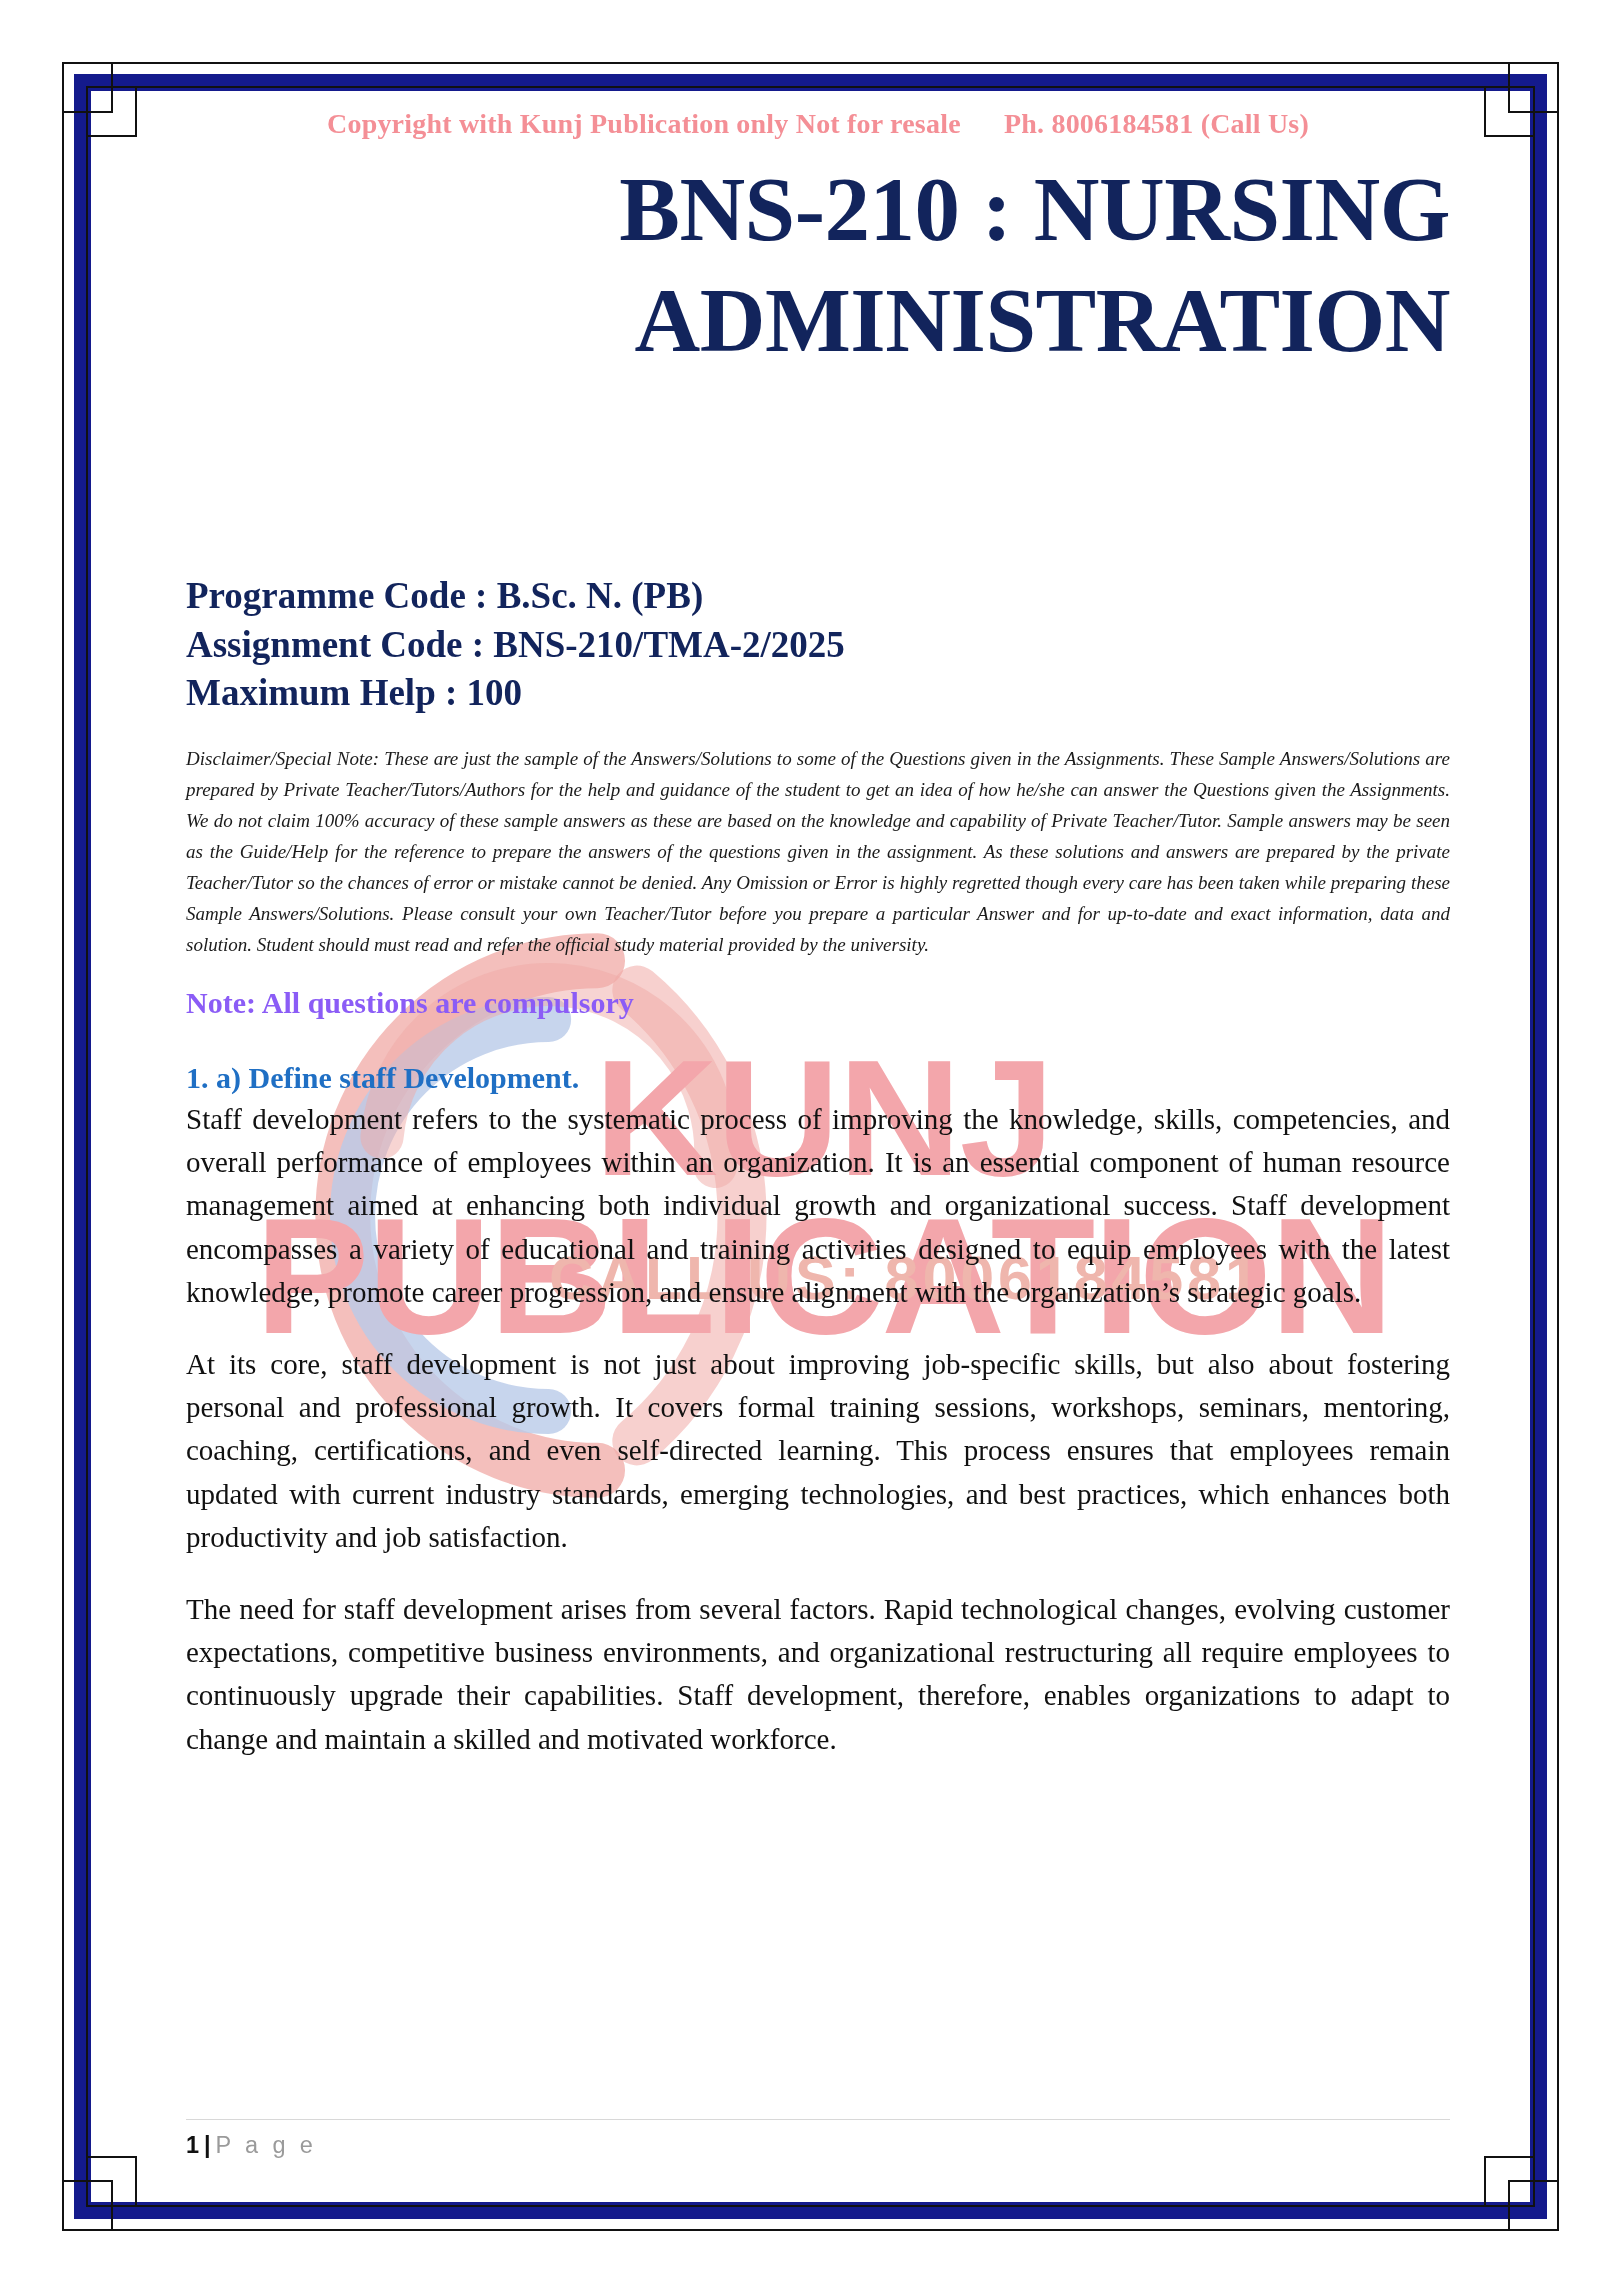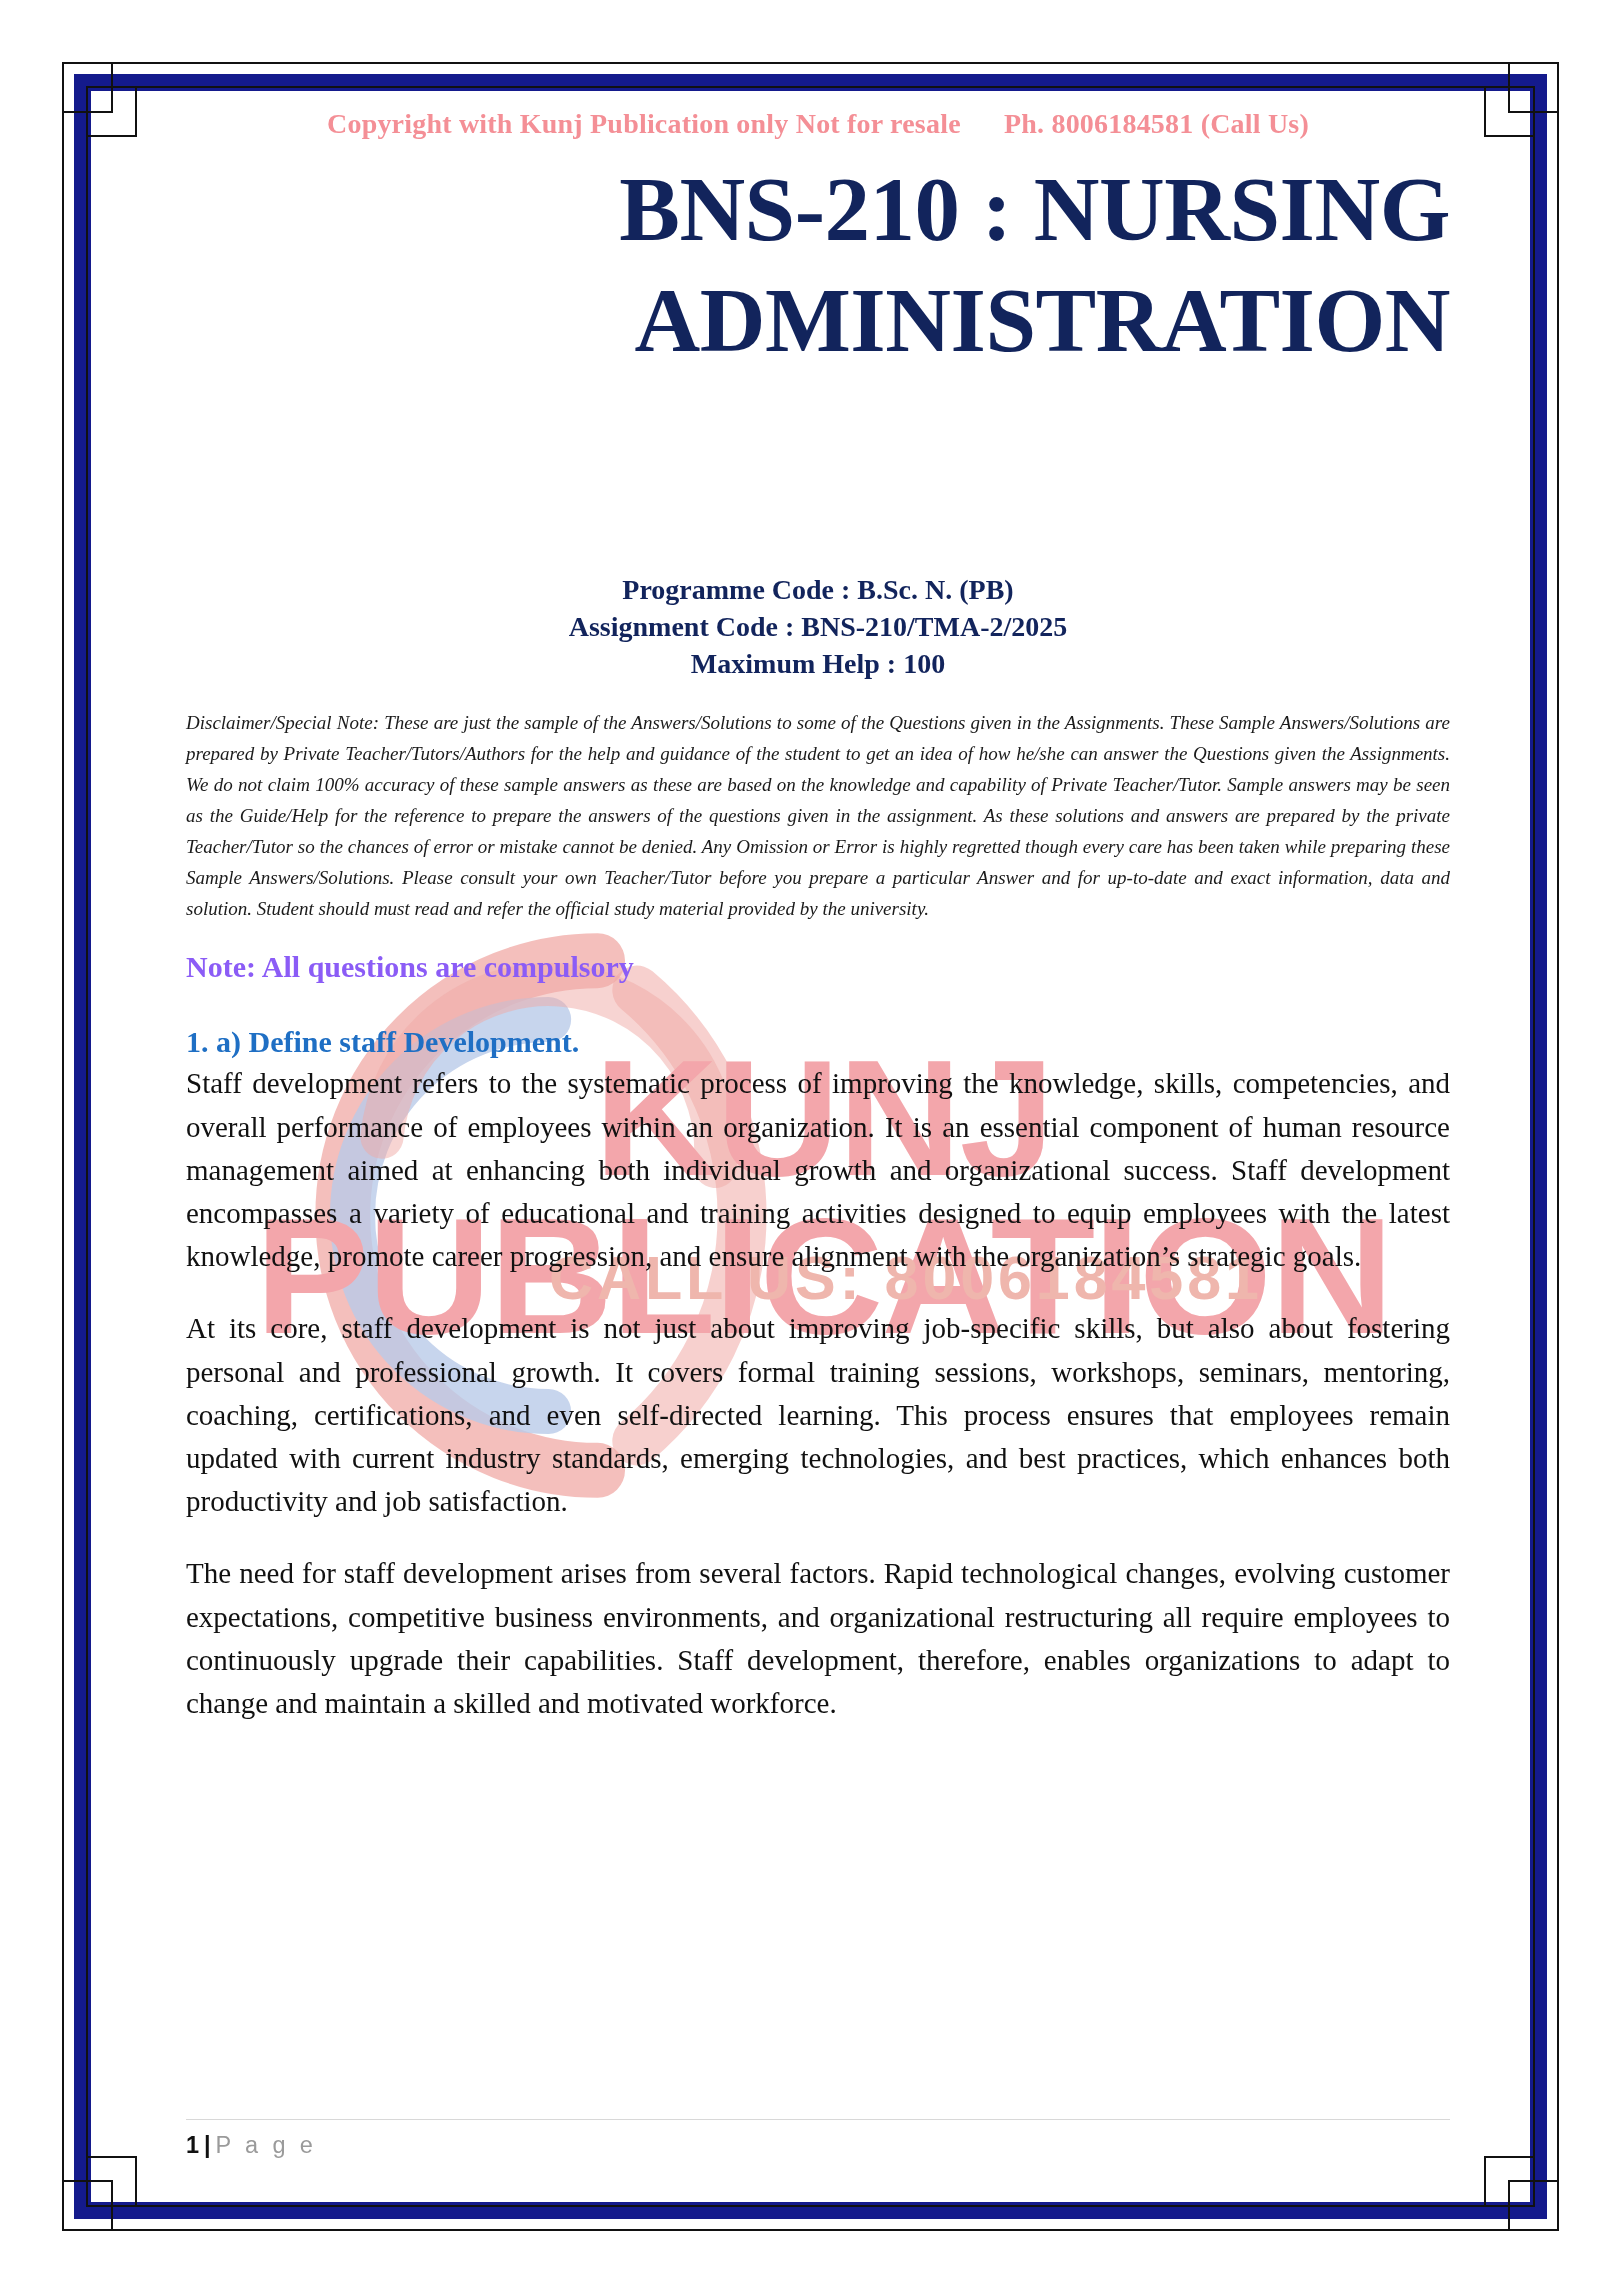--- a/index.html
+++ b/index.html
@@ -103,24 +103,24 @@
     font-size: 91px;
     line-height: 1.22;
     text-align: right;
     margin: 13.7px 0 0 0;
     letter-spacing: -0.5px;
     font-family: "Liberation Serif", "DejaVu Serif", serif;
   }
 
   .meta-block {
     margin-top: 196px;
-    text-align: center;
+    text-align: left;
     color: #12245c;
     font-weight: bold;
-    font-size: 28px;
+    font-size: 37px;
     line-height: 1.32;
     font-family: "Liberation Serif", "DejaVu Serif", serif;
   }
   .meta-block div { margin: 0; }
 
   .disclaimer {
     margin-top: 25.5px;
     font-style: italic;
     font-size: 19px;
     line-height: 1.63;

